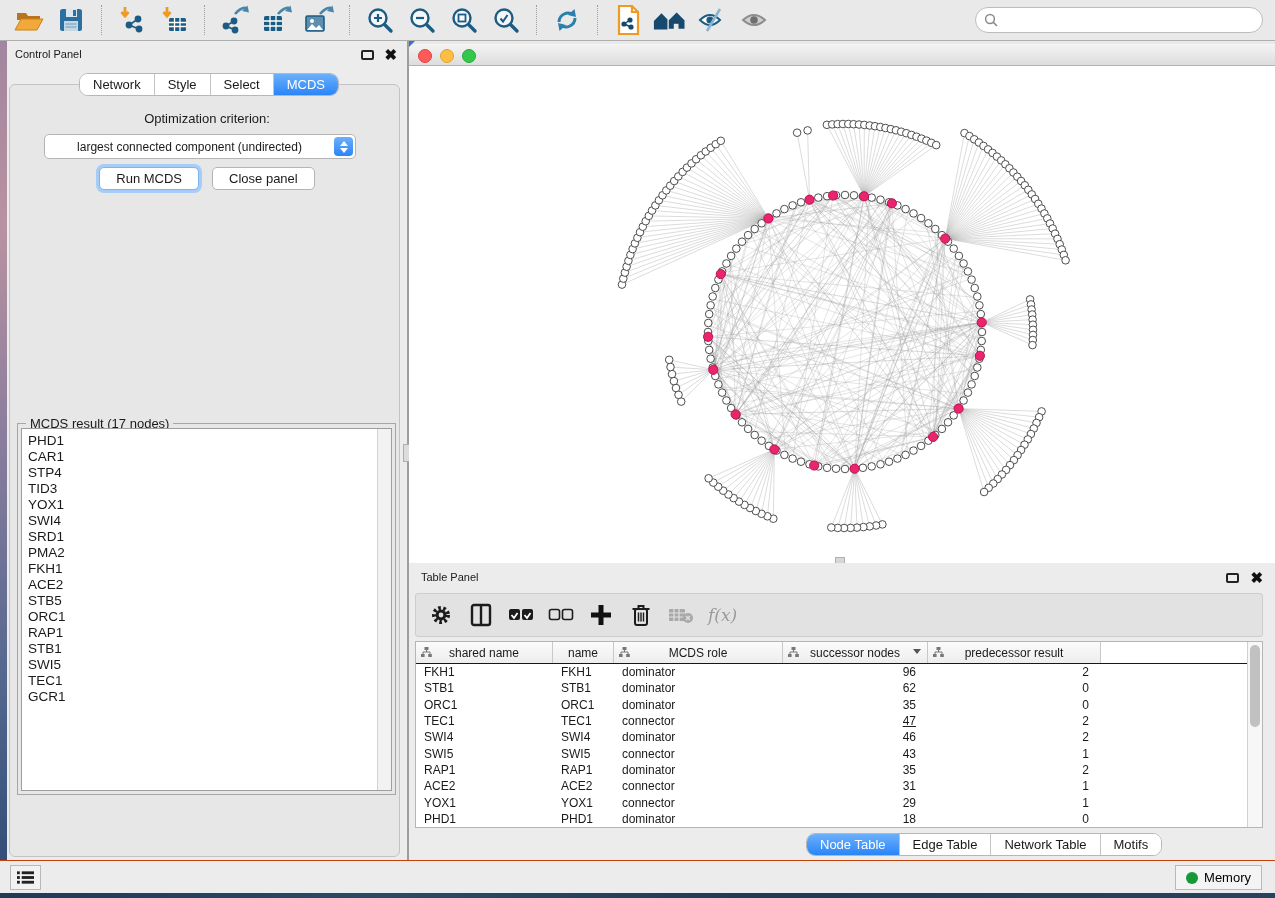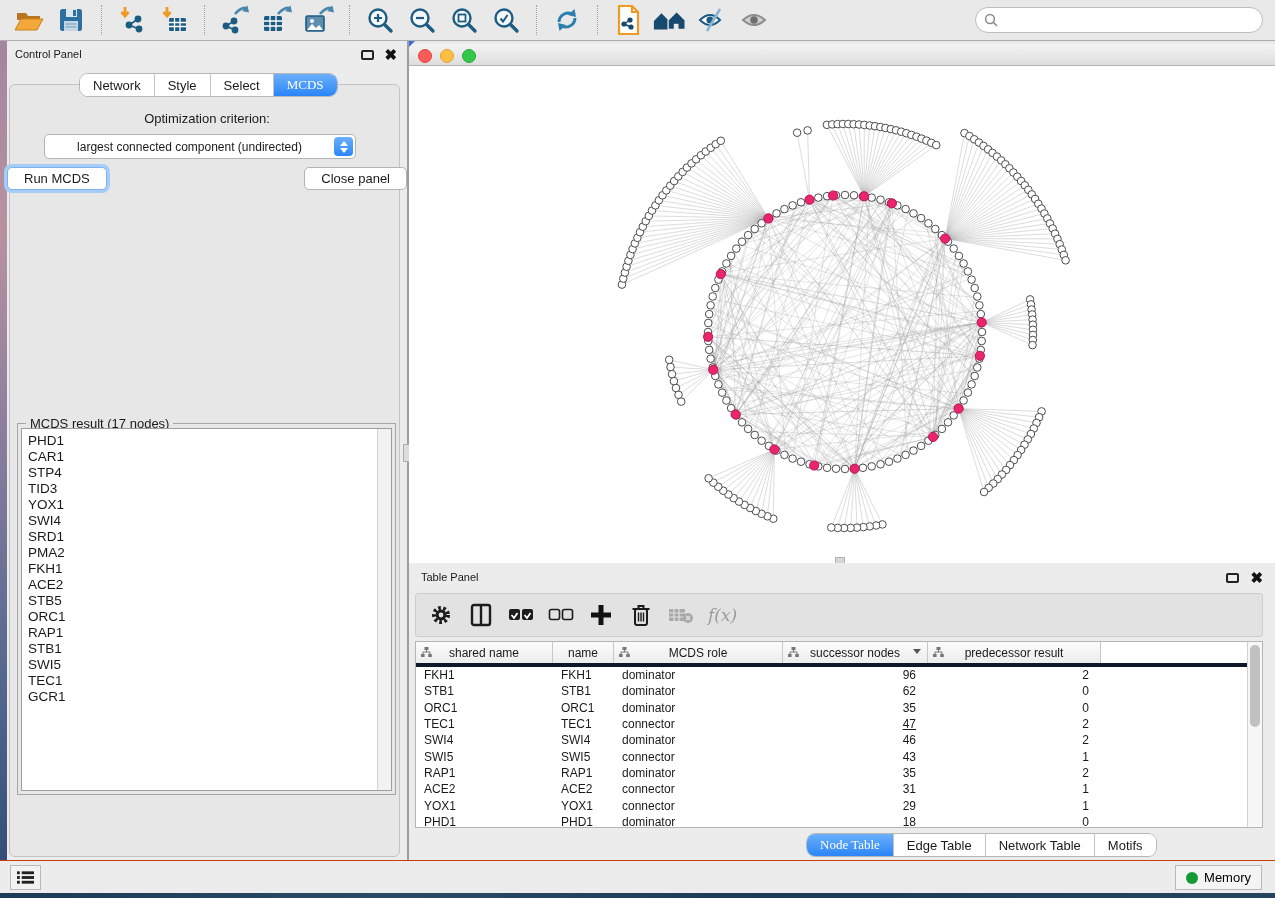--- a/index.html
+++ b/index.html
@@ -22,31 +22,31 @@
   .cpanel{position:absolute;left:7px;top:41px;width:400px;height:819px;background:#ececec;}
   .panel-head{position:absolute;left:0;top:0;right:0;height:28px;}
   .panel-title{position:absolute;left:8px;top:7px;font-size:11px;}
   .float-btn{position:absolute;width:13px;height:10px;border:2px solid #222;border-radius:2px;top:9px;background:none;padding:0;}
   .close-btn{position:absolute;top:5px;font-size:15px;font-weight:bold;color:#111;background:none;border:0;padding:0;line-height:18px;}
   .cp-content{position:absolute;left:2px;right:7px;top:43px;bottom:3px;background:#e7e7e7;
     border:1px solid #c3c3c3;border-radius:6px;}
   .seg{display:flex;position:absolute;background:#fff;border:1px solid #b7b7b7;border-radius:9px;overflow:hidden;}
   .seg .tab{font-size:13px;padding:3px 13px;background:#fff;border:0;border-right:1px solid #c4c4c4;color:#1a1a1a;}
   .seg .tab:last-child{border-right:0;}
-  .seg .tab.active{background:linear-gradient(#6cb0fb,#2a85f8);color:#fff;font-family:Liberation Serif, serif;}
+  .seg .tab.active{background:linear-gradient(#6cb0fb,#2a85f8);color:#fff;}
   .cp-tabs{left:72px;top:32px;}
   .opt-label{position:absolute;left:0;right:0;top:70px;text-align:center;font-size:13px;}
   .combo{position:absolute;left:37px;top:93px;width:312px;height:25px;background:#fff;border:1px solid #b4b4b4;
     border-radius:5px;display:flex;align-items:center;box-sizing:border-box;}
   .combo .val{flex:1;text-align:center;font-size:12px;white-space:nowrap;overflow:hidden;}
   .stepper{width:19px;height:19px;margin-right:2px;border-radius:4px;background:linear-gradient(#6cb0fb,#2a85f8);
     display:flex;flex-direction:column;align-items:center;justify-content:center;gap:2px;}
   .tri-up{width:0;height:0;border-left:4px solid transparent;border-right:4px solid transparent;border-bottom:5px solid #fff;}
   .tri-dn{width:0;height:0;border-left:4px solid transparent;border-right:4px solid transparent;border-top:5px solid #fff;}
-  .btnrow{position:absolute;left:0;right:0;top:126px;display:flex;justify-content:space-between;gap:13px;}
+  .btnrow{position:absolute;left:0;right:0;top:126px;display:flex;justify-content:center;gap:13px;}
   .mac-btn{font:13px "Liberation Sans",sans-serif;background:#fff;border:1px solid #b4b4b4;border-radius:5px;
     padding:3px 16px;color:#1a1a1a;}
   .mac-btn.focus{box-shadow:0 0 0 3px #a5cdf7;border-color:#7eb3ee;}
   .fieldset{position:absolute;left:10px;right:11px;top:382px;height:370px;border:1px solid #a6a6a6;}
   .legend{position:absolute;left:8px;top:-8px;background:#e7e7e7;padding:0 4px;font-size:13px;}
   .listbox{position:absolute;left:3px;right:3px;top:4px;bottom:3px;background:#fff;border:1px solid #9e9e9e;overflow:hidden;}
   .list-scroll{position:absolute;right:0;top:0;bottom:0;width:13px;background:#f2f2f2;border-left:1px solid #d2d2d2;}
   .mcds-item{font-size:13.5px;line-height:16px;padding-left:6px;}
   .mcds-items{padding-top:4px;}
   
@@ -62,21 +62,21 @@
   .net-title{position:absolute;left:0;right:0;top:3px;text-align:center;font-size:13px;color:#222;}
   .net-canvas{position:absolute;left:0;top:25px;right:0;bottom:0;background:#fff;}
   .focus-corner{position:absolute;left:0;top:0;width:0;height:0;border-top:6px solid #3b6fd4;border-right:6px solid transparent;}
   
   .tpanel{position:absolute;left:409px;top:563px;width:866px;height:297px;background:#ececec;}
   .tp-toolbar{position:absolute;left:6px;right:12px;top:30px;height:44px;background:#e2e2e2;
     border:1px solid #cdcdcd;border-radius:3px;display:flex;align-items:center;padding-left:12px;box-sizing:border-box;gap:14px;}
   .tp-btn{background:none;border:0;padding:0;display:flex;align-items:center;justify-content:center;width:26px;height:26px;}
   .fx{font:italic 17px "DejaVu Serif",serif;color:#9a9a9a;}
   .tablebox{position:absolute;left:6px;right:12px;top:78px;height:187px;background:#fff;border:1px solid #b5b5b5;box-sizing:border-box;overflow:hidden;}
-  .thead{display:flex;height:21px;border-bottom:4px solid #0f172a;}
+  .thead{display:flex;height:21px;border-bottom:1px solid #0f172a;}
   .th{position:relative;background:linear-gradient(#fbfbfb,#ededed);border-right:1px solid #c8c8c8;
     box-sizing:border-box;display:flex;align-items:center;justify-content:center;font-size:12px;}
   .th .chev{position:absolute;right:6px;top:7px;width:0;height:0;border-left:4px solid transparent;border-right:4px solid transparent;border-top:5px solid #555;}
   .type-ico{position:absolute;left:5px;top:5px;}
   .trow{display:flex;height:16.3px;align-items:center;}
   .td{font-size:12px;box-sizing:border-box;overflow:hidden;white-space:nowrap;}
   .td.l{padding-left:8px;text-align:left;}
   .td.r{padding-right:12px;text-align:right;}
   .tscroll{position:absolute;right:0;top:0;bottom:0;width:14px;background:#f7f7f7;border-left:1px solid #d0d0d0;}
   .tthumb{position:absolute;left:2px;right:2px;top:3px;height:82px;background:#c1c1c1;border-radius:6px;}

